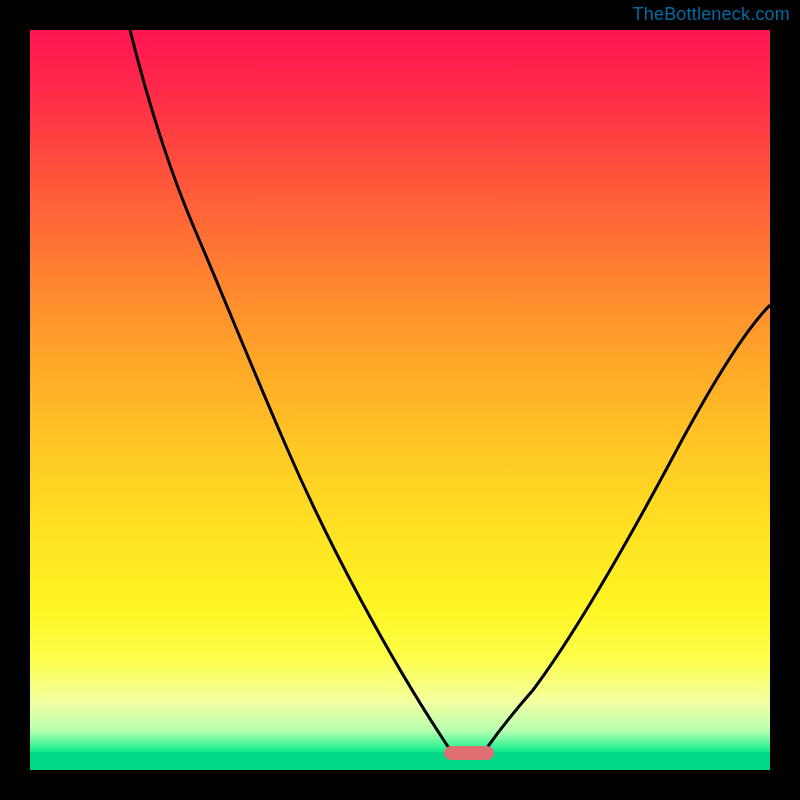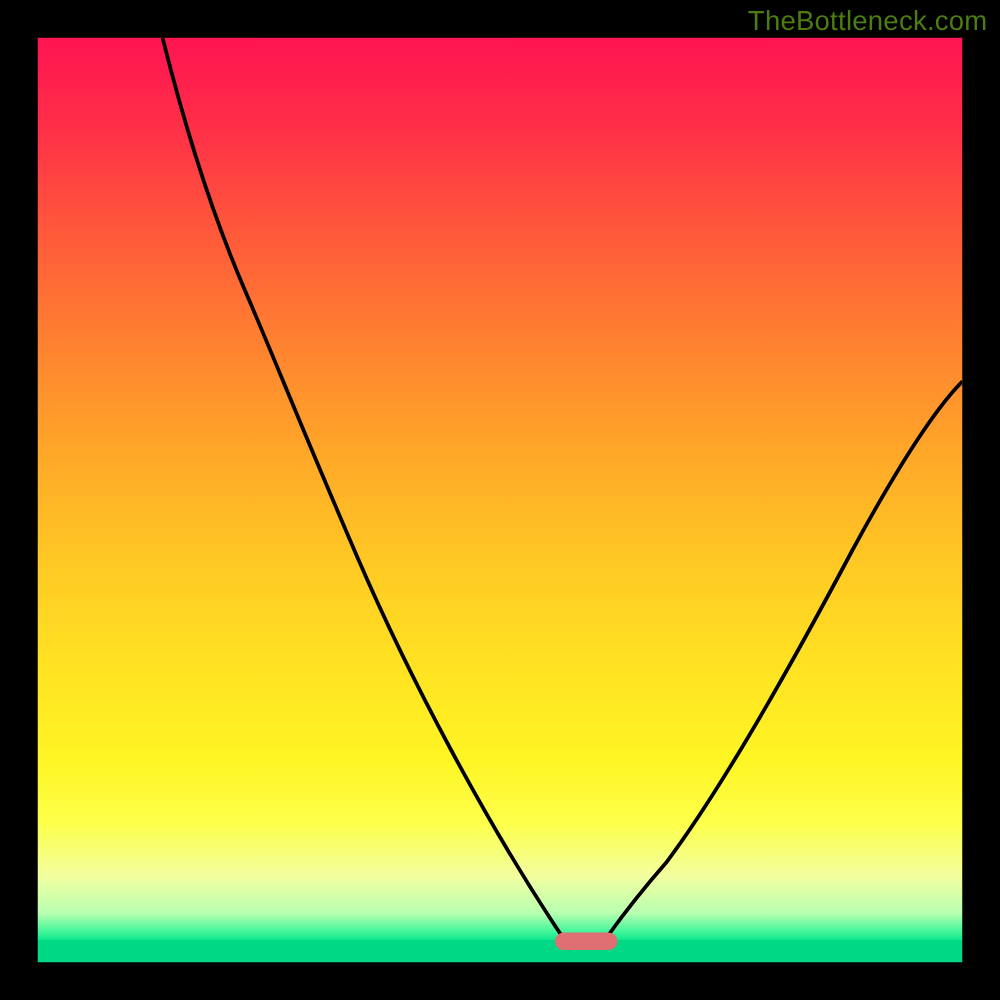--- a/index.html
+++ b/index.html
@@ -68,22 +68,22 @@
     position: absolute;
     width: 50px;
     height: 14px;
     border-radius: 7px;
     background: #e06f74;
   }
   .watermark {
     position: absolute;
     top: 4px;
     right: 10px;
-    color: #4d7c0f;
-    font-size: 22px;
+    color: #0369a1;
+    font-size: 18px;
     letter-spacing: 0.2px;
   }
 </style>
 </head>
 <body>
 
 <div class="frame">
 
   <div class="plot-area">
     <div class="gradient"></div>

